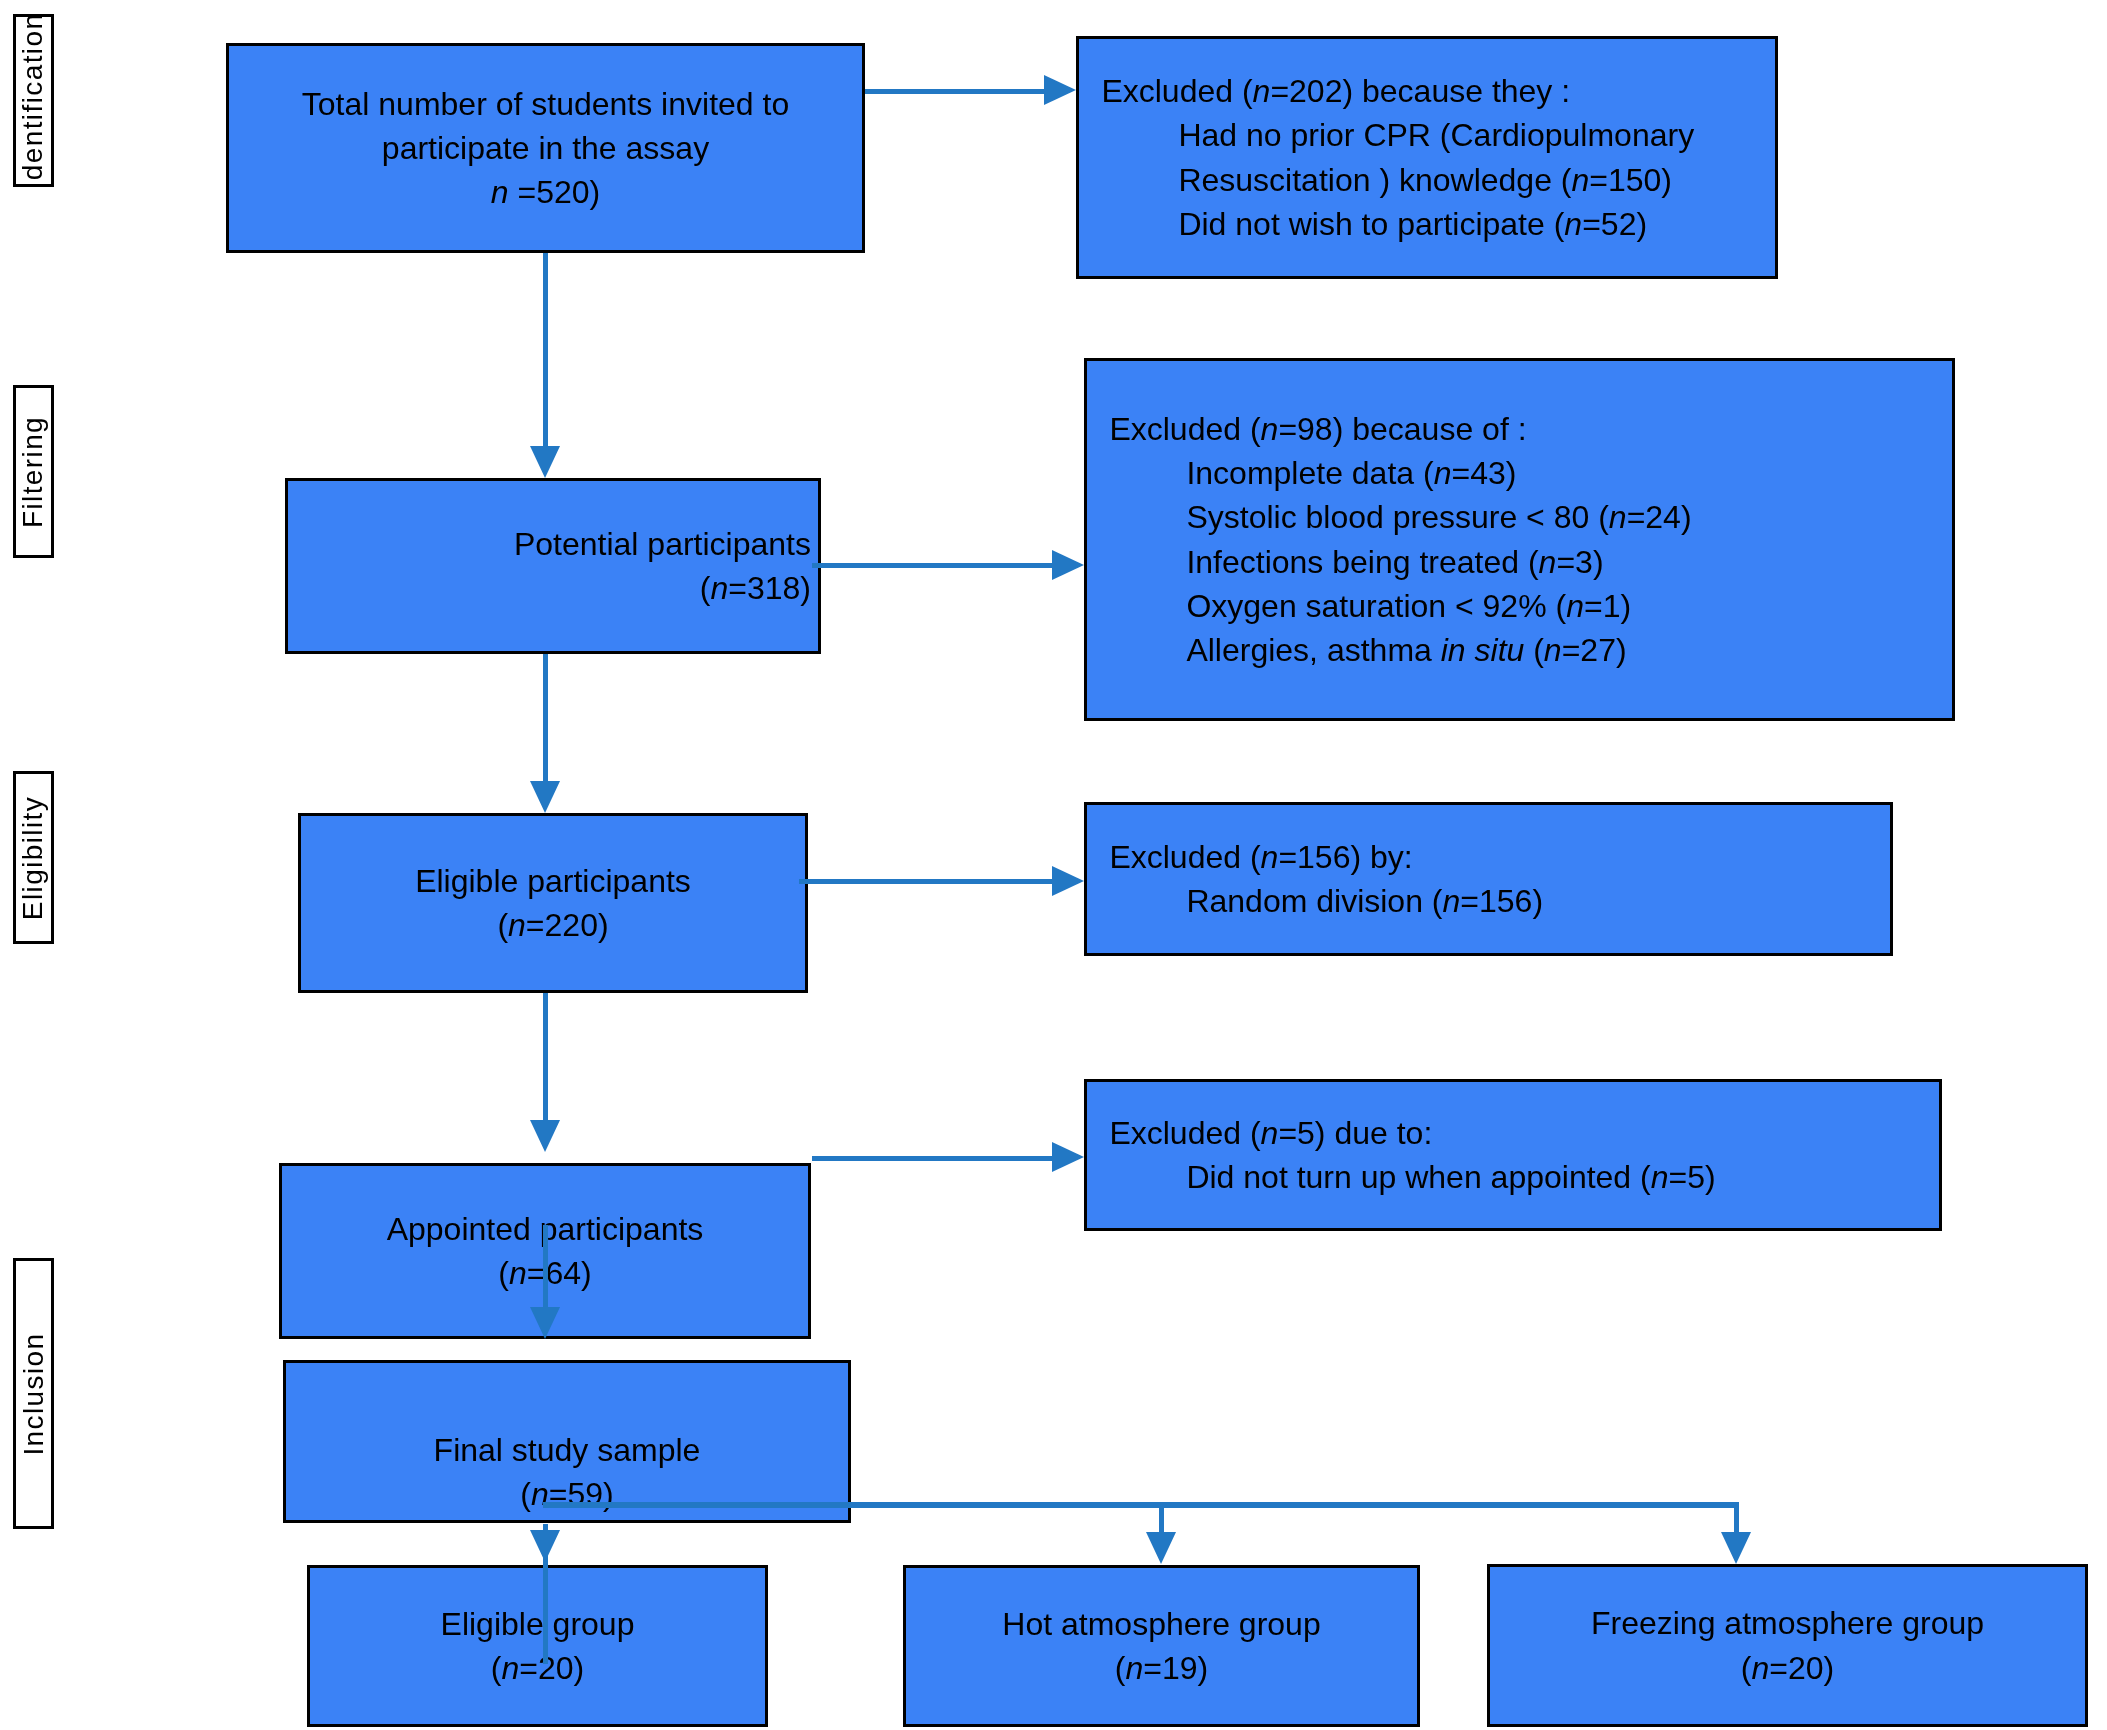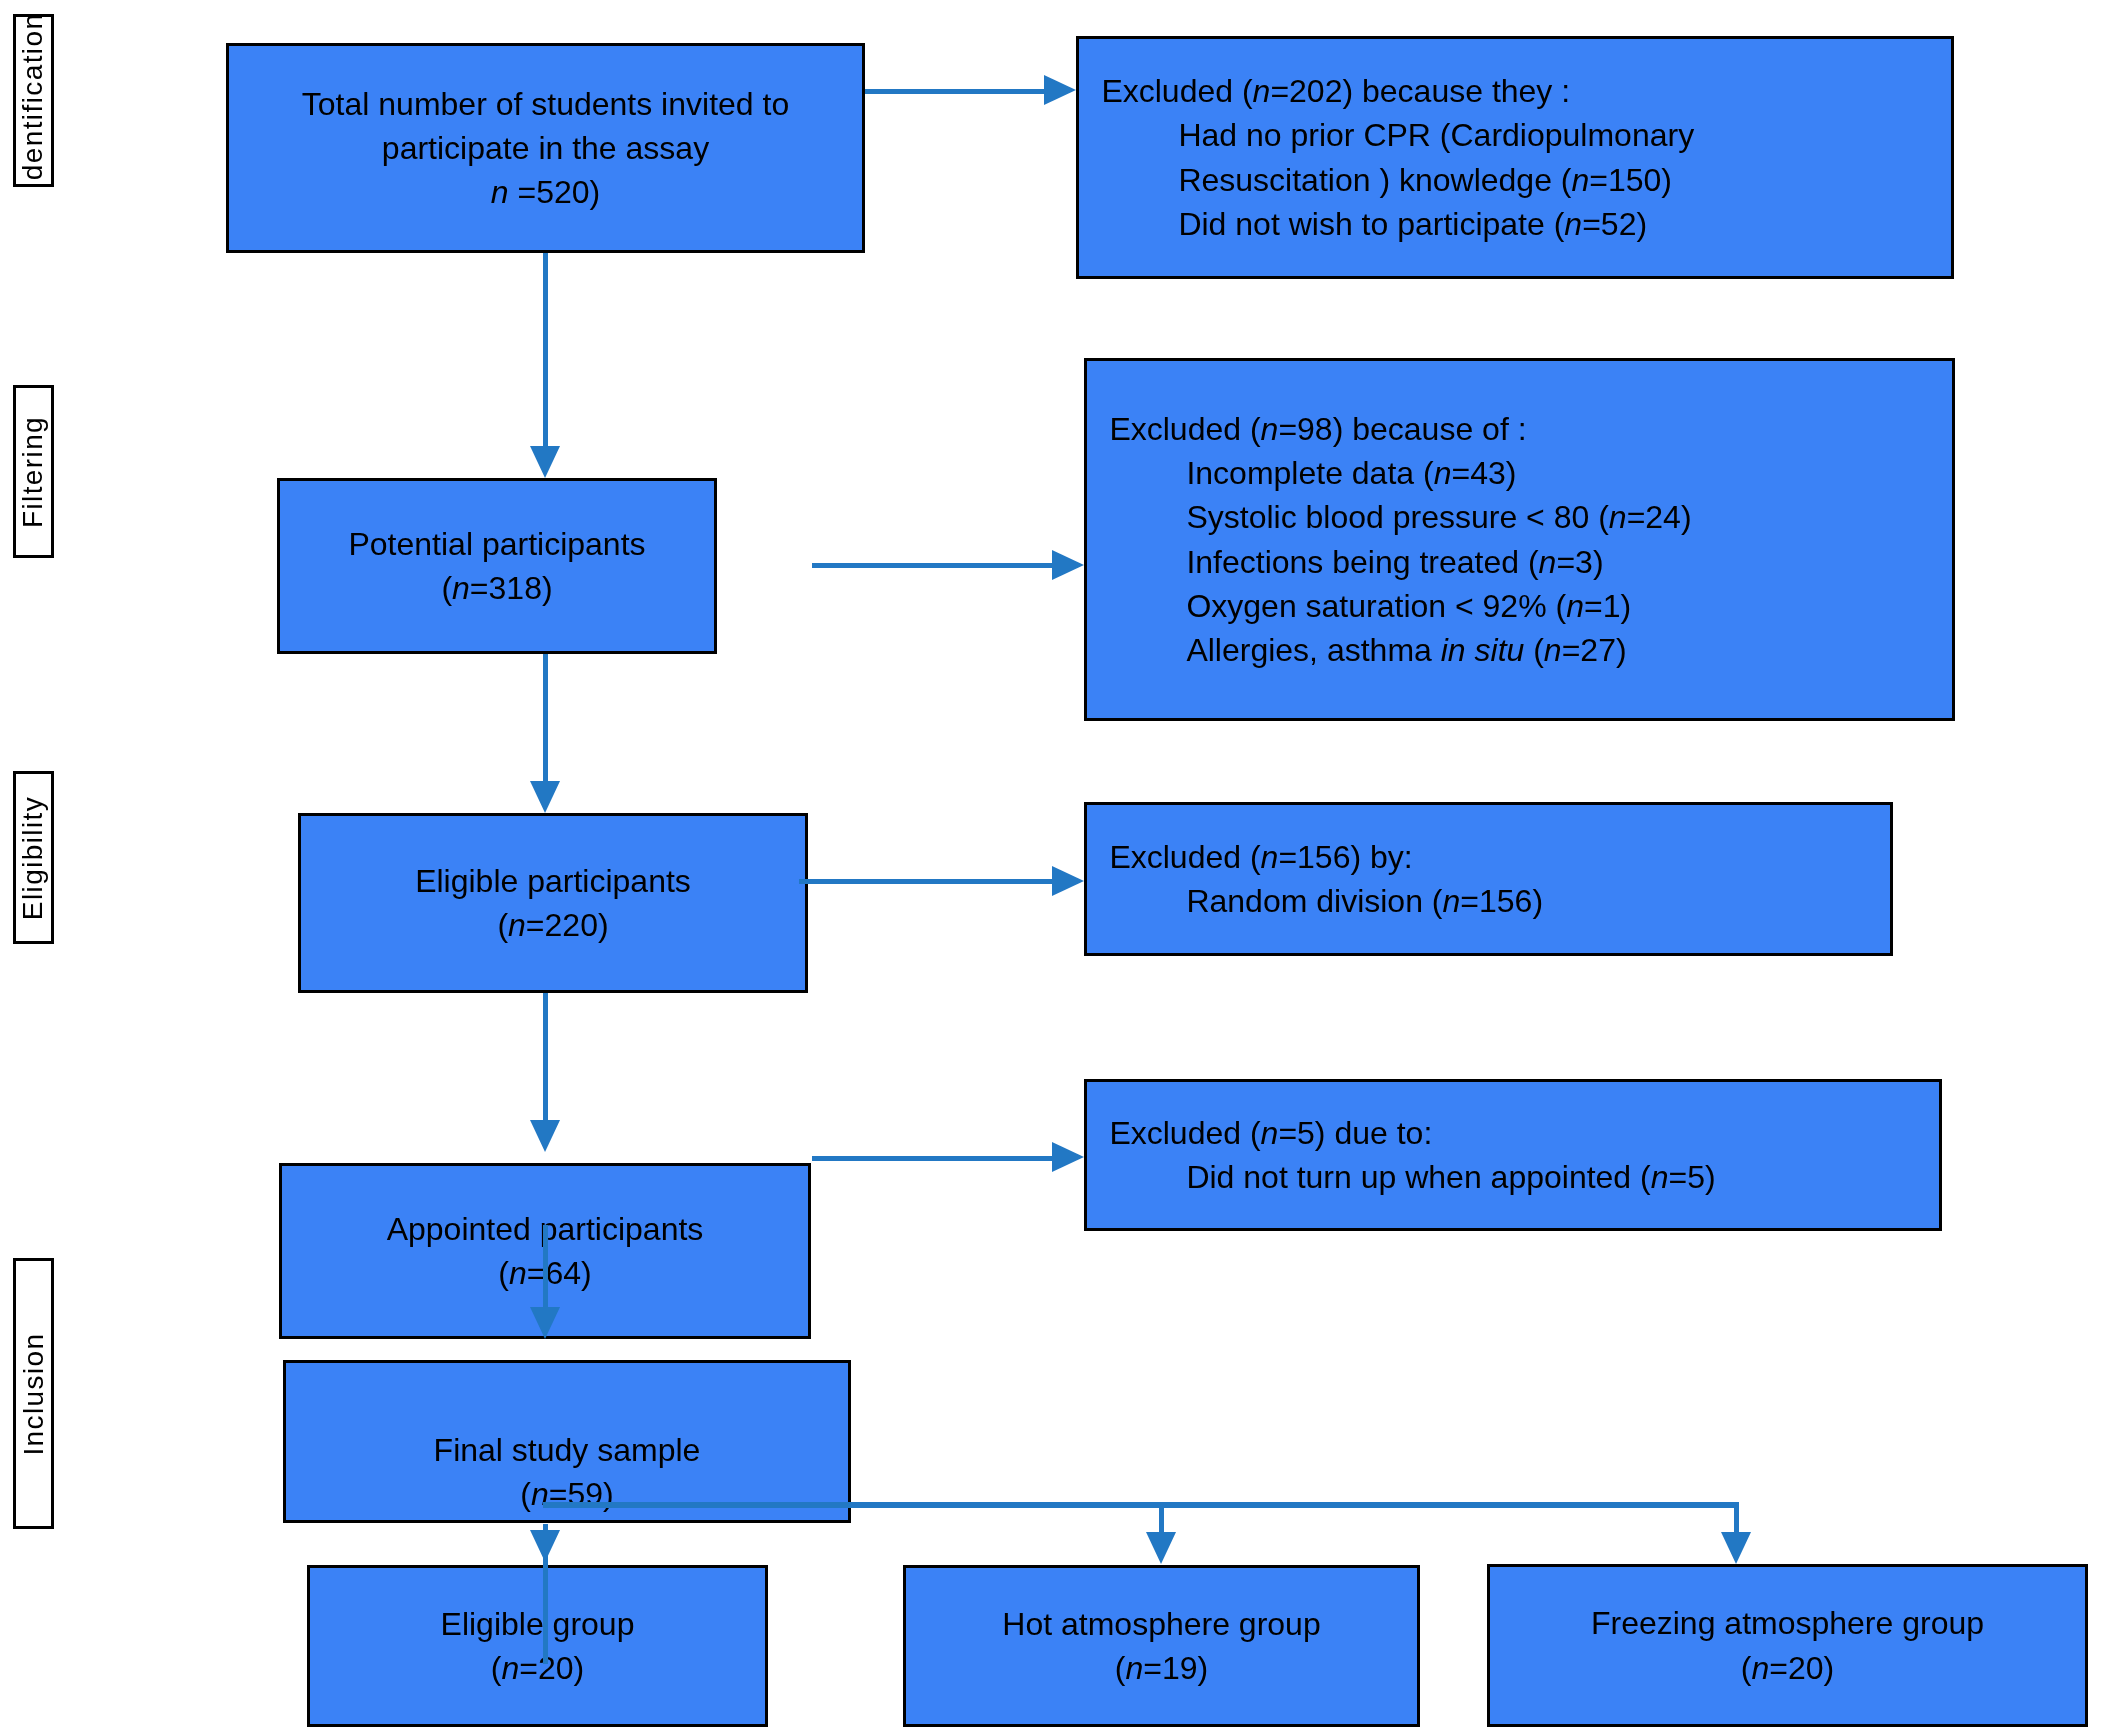--- a/index.html
+++ b/index.html
@@ -88,41 +88,41 @@
   <div class="stage-label" style="left:12.6px; top:1258px; width:41px; height:271px;">
     <span>Inclusion</span>
   </div>
 
   <div class="node" style="left:226px; top:43px; width:639px; height:210px;">
     <span class="ln">Total number of students invited to</span>
     <span class="ln">participate in the assay</span>
     <span class="ln"><i class="n">n</i> =520)</span>
   </div>
 
-  <div class="node" style="left:277px; top:478px; width:440px; height:176px;">
+  <div class="node" style="left:285px; top:478px; width:536px; height:176px;align-items:flex-end;">
     <span class="ln">Potential participants</span>
     <span class="ln">(<i class="n">n</i>=318)</span>
   </div>
 
   <div class="node" style="left:298px; top:813px; width:510px; height:180px;">
     <span class="ln">Eligible participants</span>
     <span class="ln">(<i class="n">n</i>=220)</span>
   </div>
 
   <div class="node" style="left:279px; top:1163px; width:532px; height:176px;">
     <span class="ln">Appointed participants</span>
     <span class="ln">(<i class="n">n</i>=64)</span>
   </div>
 
   <div class="node" style="left:283px; top:1360px; width:568px; height:163px;justify-content:flex-end;">
     <span class="ln">Final study sample</span>
     <span class="ln">(<i class="n">n</i>=59)</span>
   </div>
 
-  <div class="node left-align" style="left:1076px; top:36px; width:878px; height:243px;">
+  <div class="node left-align" style="left:1076px; top:36px; width:702px; height:243px;">
     <span class="ln">Excluded (<i class="n">n</i>=202) because they :</span>
     <span class="ln indent">Had no prior CPR (Cardiopulmonary</span>
     <span class="ln indent">Resuscitation ) knowledge (<i class="n">n</i>=150)</span>
     <span class="ln indent">Did not wish to participate (<i class="n">n</i>=52)</span>
   </div>
 
   <div class="node left-align" style="left:1084px; top:358px; width:871px; height:363px;">
     <span class="ln">Excluded (<i class="n">n</i>=98) because of :</span>
     <span class="ln indent">Incomplete data  (<i class="n">n</i>=43)</span>
     <span class="ln indent">Systolic blood pressure &lt;  80 (<i class="n">n</i>=24)</span>

